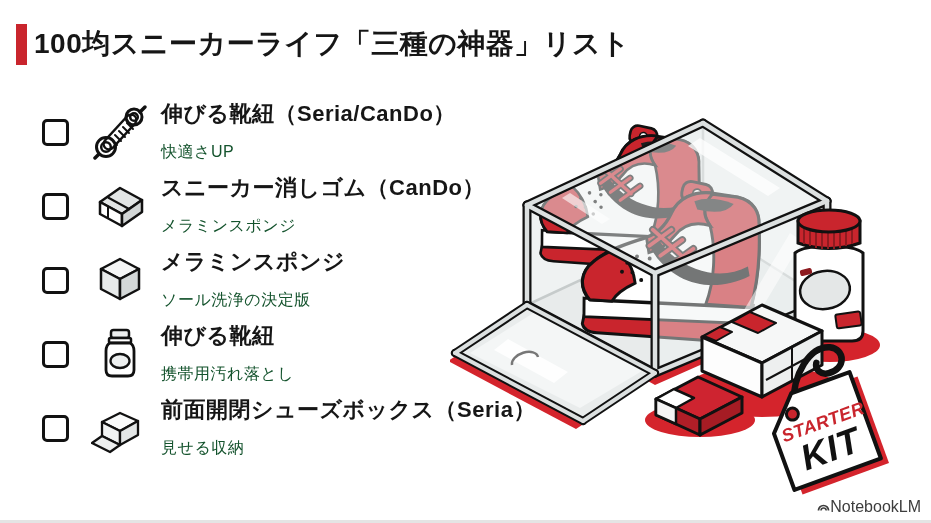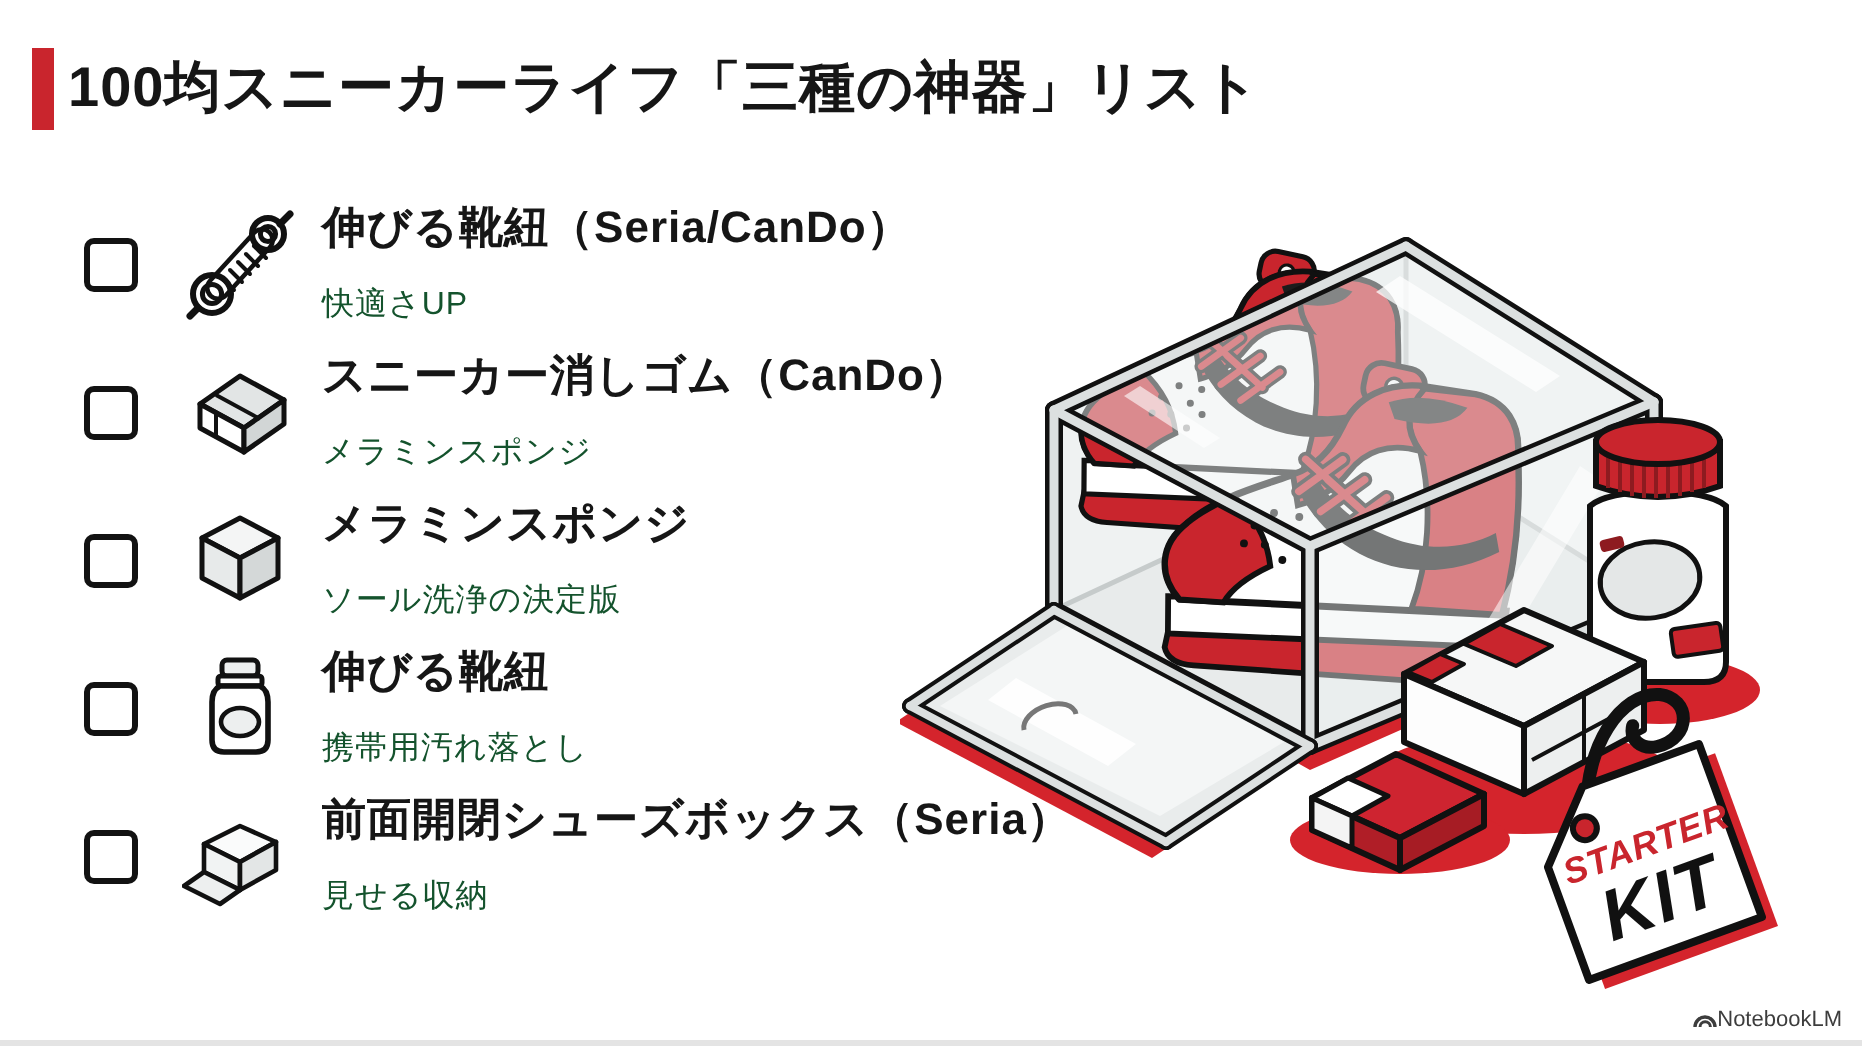--- a/index.html
+++ b/index.html
@@ -17,21 +17,21 @@
   .checklist{position:absolute;left:42px;top:102px;}
   .row{display:flex;align-items:center;height:60px;margin-bottom:14px;}
   .checkbox{width:21px;height:21px;border:3px solid #121212;border-radius:5px;background:#fff;flex:0 0 auto;}
   .icon-cell{width:62px;height:58px;margin-left:20px;display:flex;align-items:center;justify-content:center;flex:0 0 auto;}
   .txt{margin-left:10px;white-space:nowrap;}
   .item-label{font-size:22px;font-weight:700;letter-spacing:0.5px;line-height:1.15;}
   .item-desc{font-size:16px;font-weight:500;color:#14532d;margin-top:15px;letter-spacing:0.5px;}
   
   .illus{position:absolute;left:450px;top:93px;width:480px;height:412px;}
   
-  .watermark{position:absolute;right:10px;bottom:7px;display:flex;align-items:center;gap:0;color:#3d3d3d;font-size:11px;font-weight:500;}
+  .watermark{position:absolute;right:10px;bottom:7px;display:flex;align-items:center;gap:0;color:#3d3d3d;font-size:16px;font-weight:500;}
   .bottom-strip{position:absolute;left:0;bottom:0;width:100%;height:3px;background:#d8d8d8;opacity:.7;}
 </style>
 </head>
 <body>
 
 <div class="page">
 
   <div class="header">
     <div class="accent-bar"></div>
     <div class="page-title">100均スニーカーライフ「三種の神器」リスト</div>

